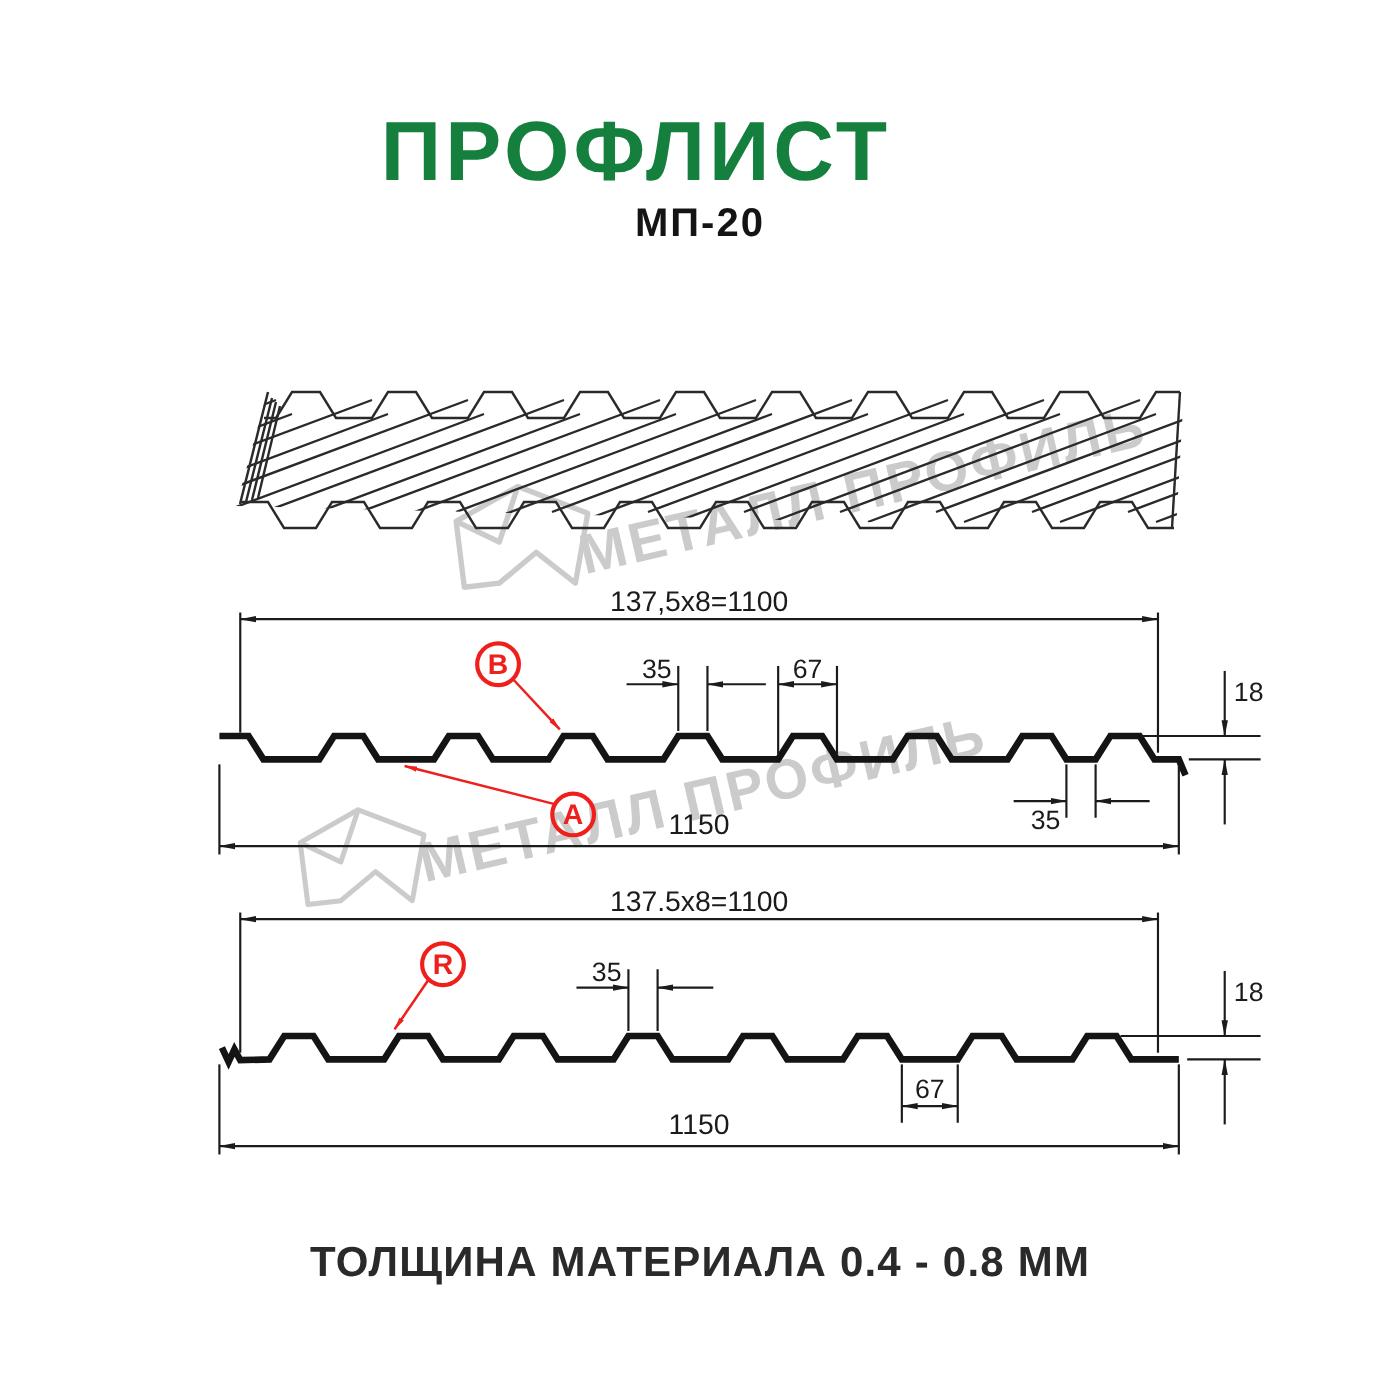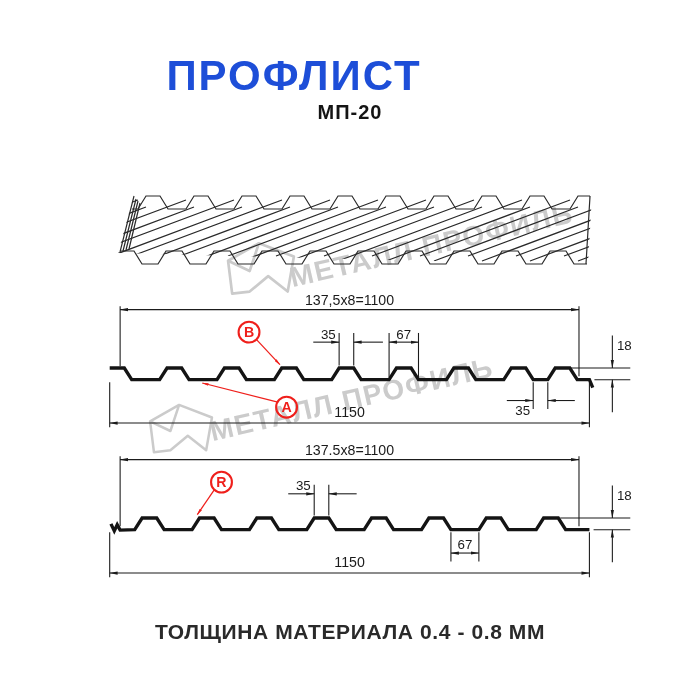--- a/index.html
+++ b/index.html
@@ -1,19 +1,19 @@
 <!DOCTYPE html>
 <html><head>
 <meta charset="utf-8">
 <style>
   html,body{margin:0;padding:0;background:#fff;}
   .stage{position:relative;width:700px;height:700px;background:#ffffff;overflow:hidden;
          font-family:"Liberation Sans","DejaVu Sans",sans-serif;}
   .title{position:absolute;left:0;top:52px;width:588px;text-align:center;
-         font-size:42px;font-weight:800;letter-spacing:2px;color:#1d4ed8;margin:0;}
+         font-size:42px;font-weight:800;letter-spacing:2px;color:#15803d;margin:0;padding-left:24px;}
   .subtitle{position:absolute;left:0;top:101px;width:700px;text-align:center;
          font-size:20px;font-weight:700;letter-spacing:1px;color:#141414;margin:0;}
   .caption{position:absolute;left:0;top:620px;width:700px;text-align:center;
          font-size:21px;font-weight:600;letter-spacing:0.6px;color:#2a2a2a;}
   .wm{position:absolute;color:#cccccc;pointer-events:none;}
   .wm-text{position:absolute;font-size:28px;font-weight:700;letter-spacing:1.5px;
          color:#cbcbcb;transform:rotate(-13deg);transform-origin:left bottom;white-space:nowrap;}
   svg{position:absolute;overflow:visible;}
   .thin{stroke:#2a2a2a;stroke-width:1.2;fill:none;}
   .dimline{stroke:#1b1b1b;stroke-width:2.6;fill:none;}

